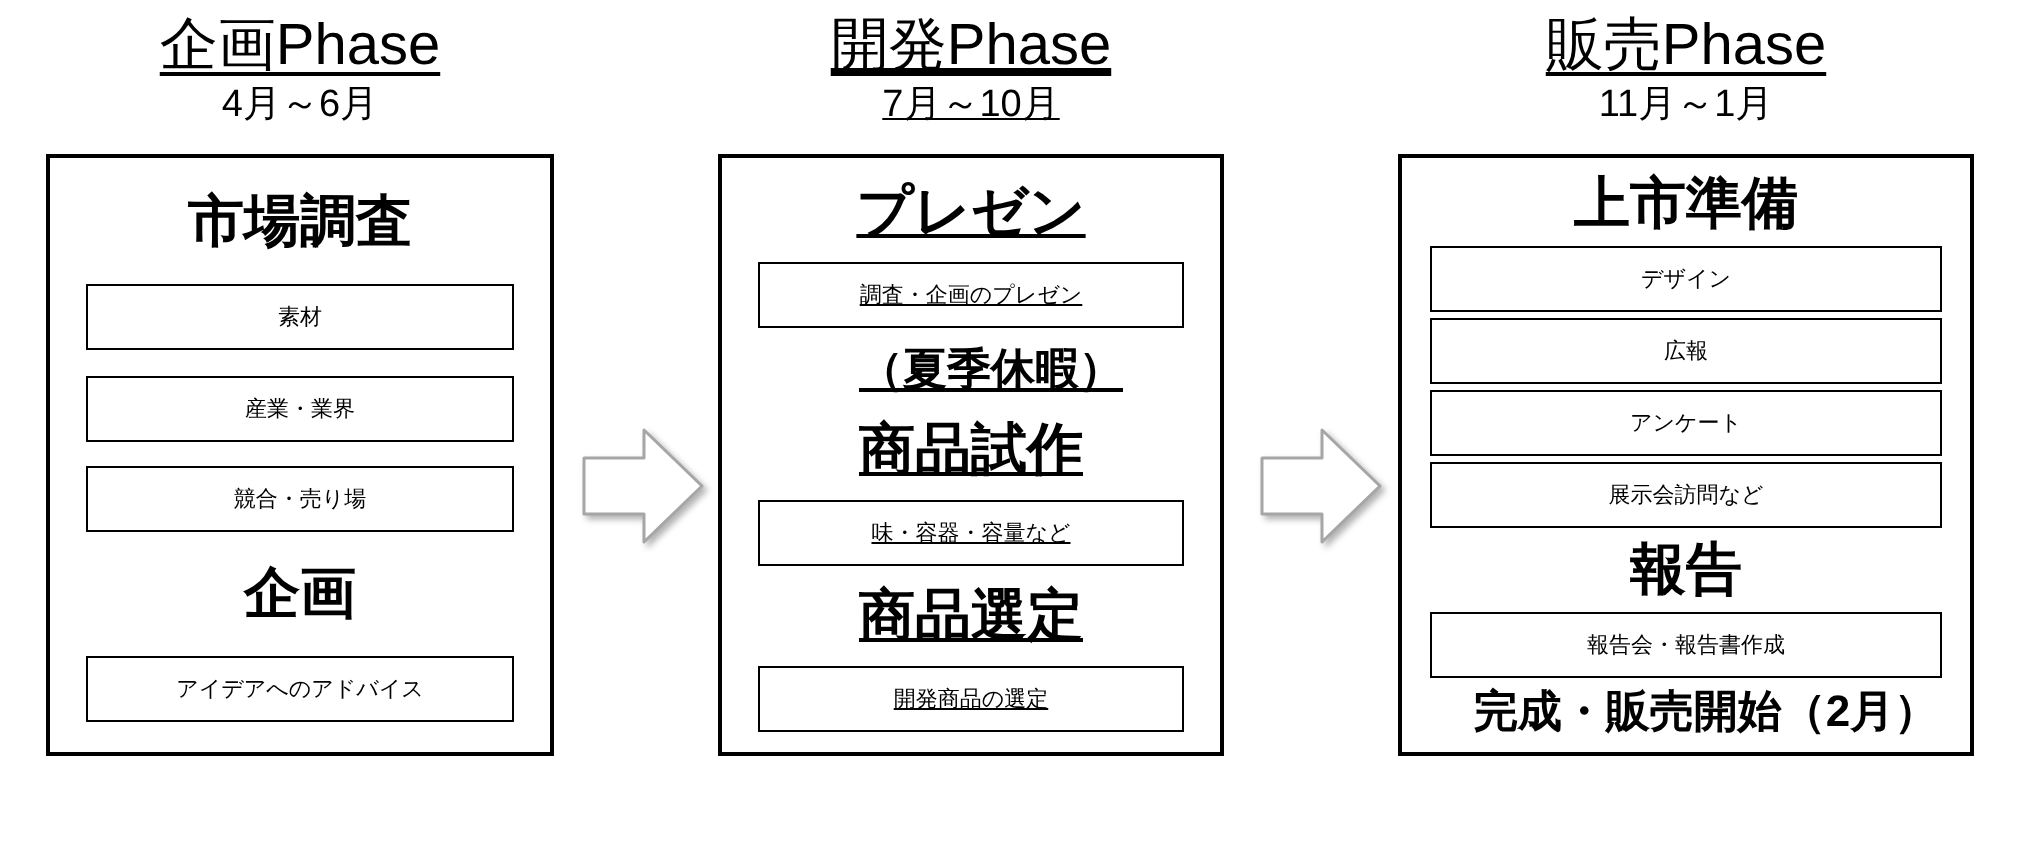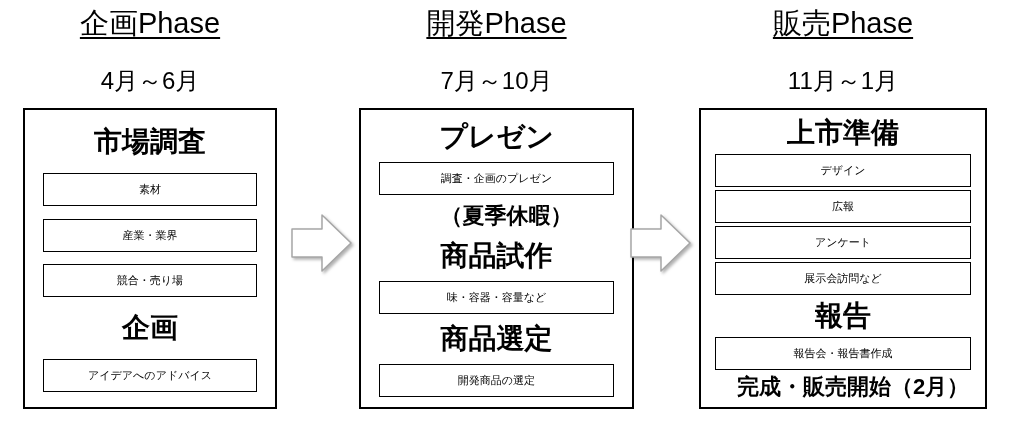--- a/index.html
+++ b/index.html
@@ -21,37 +21,37 @@
   }
   .phase {
     position: absolute;
     top: 6px;
     display: flex;
     flex-direction: column;
     align-items: center;
     text-align: center;
   }
   .p1 { left: 23px;  width: 254px; }
-  .p2 { left: 359px; width: 275px; }
+  .p2 { left: 359px; width: 253px; text-decoration: underline; }
   .p3 { left: 699px; width: 288px; }
 
   .phase-title {
     font-size: 29px;
     font-weight: 400;
     line-height: 1.2;
     margin: 0;
     text-decoration: underline;
     text-decoration-thickness: 2px;
     text-underline-offset: 4px;
     white-space: nowrap;
   }
   .phase-period {
-    font-size: 24px;
+    font-size: 19px;
     line-height: 1.2;
-    margin-top: 26px;
+    margin-top: 1px;
     white-space: nowrap;
   }
   .phase-box {
     margin-top: 12px;
     width: 100%;
     height: 301px;
     box-sizing: border-box;
     border: 2px solid #000000;
     display: flex;
     flex-direction: column;

